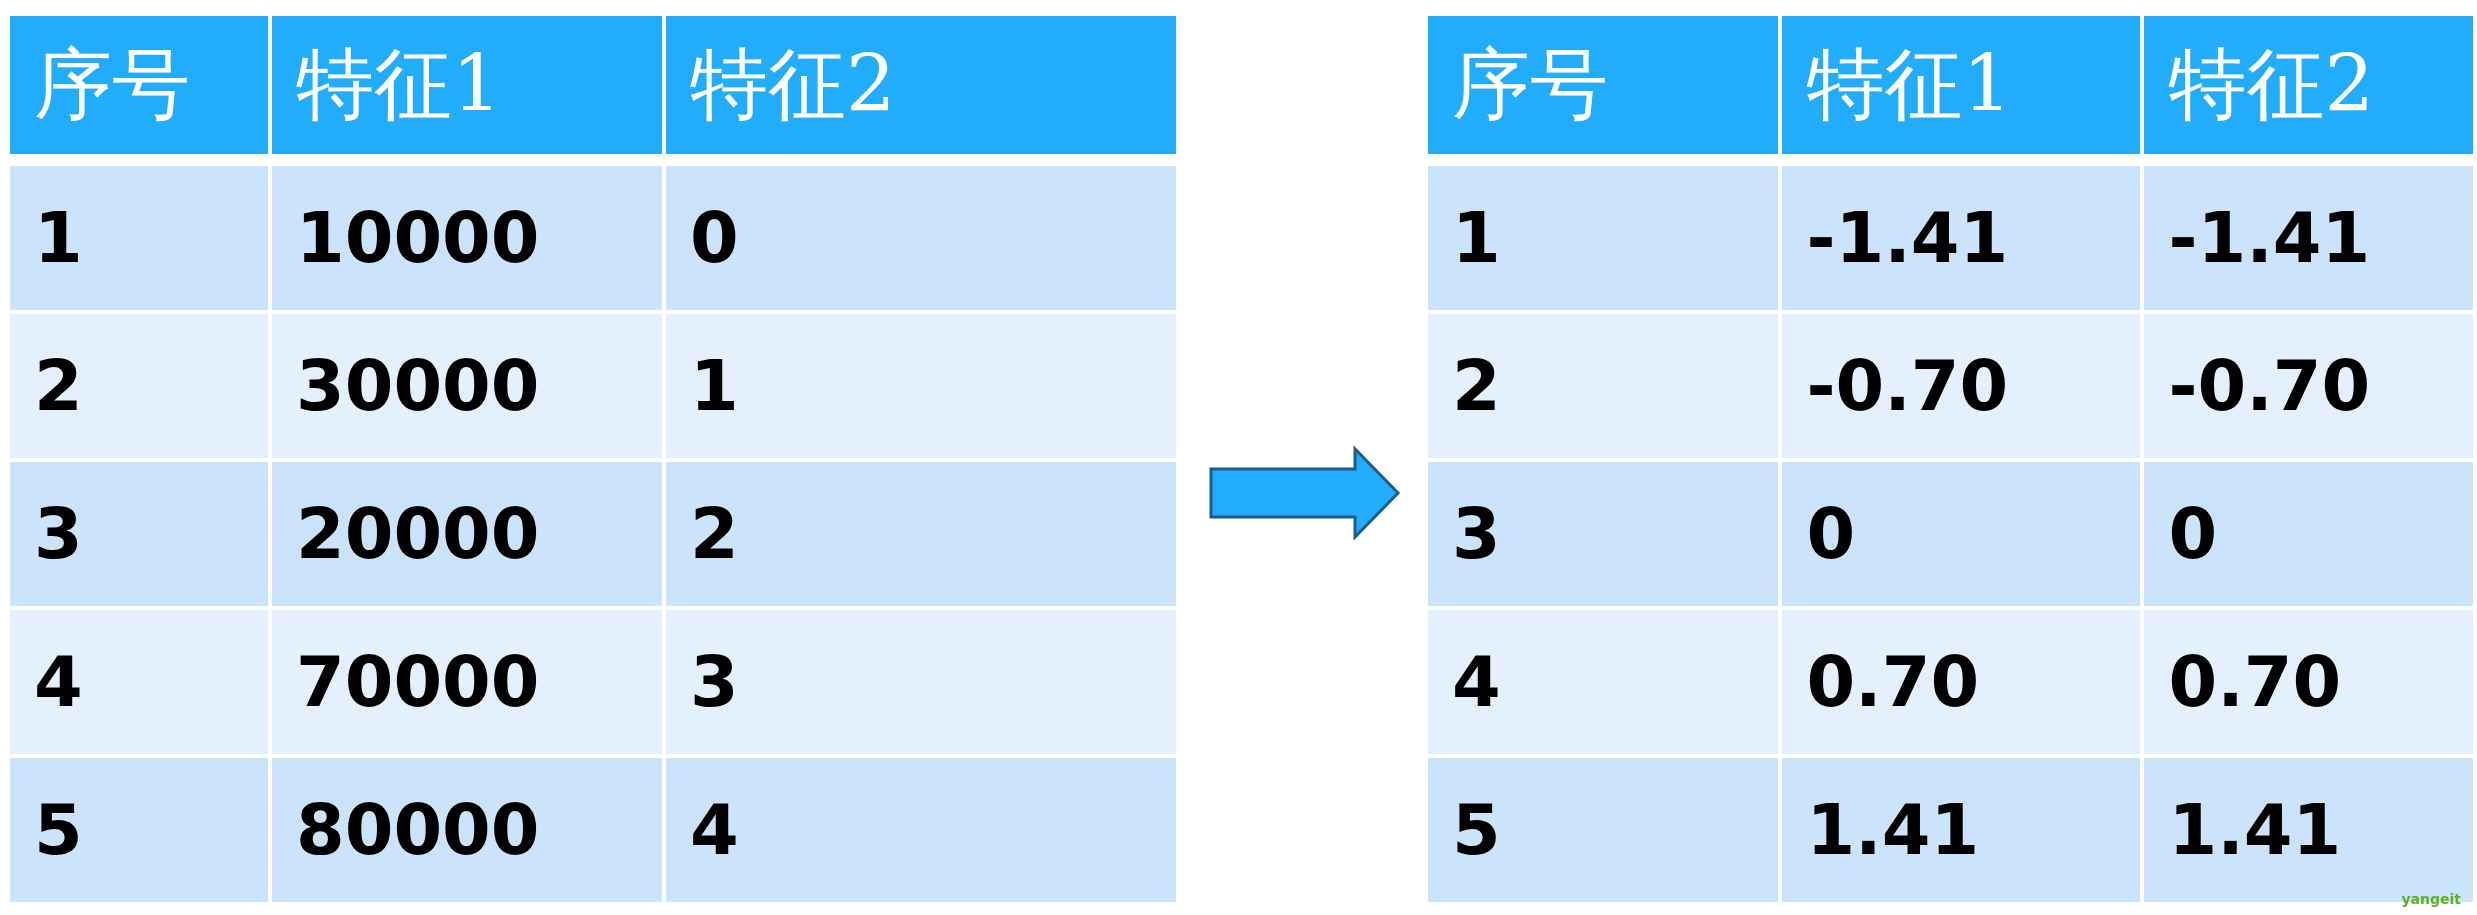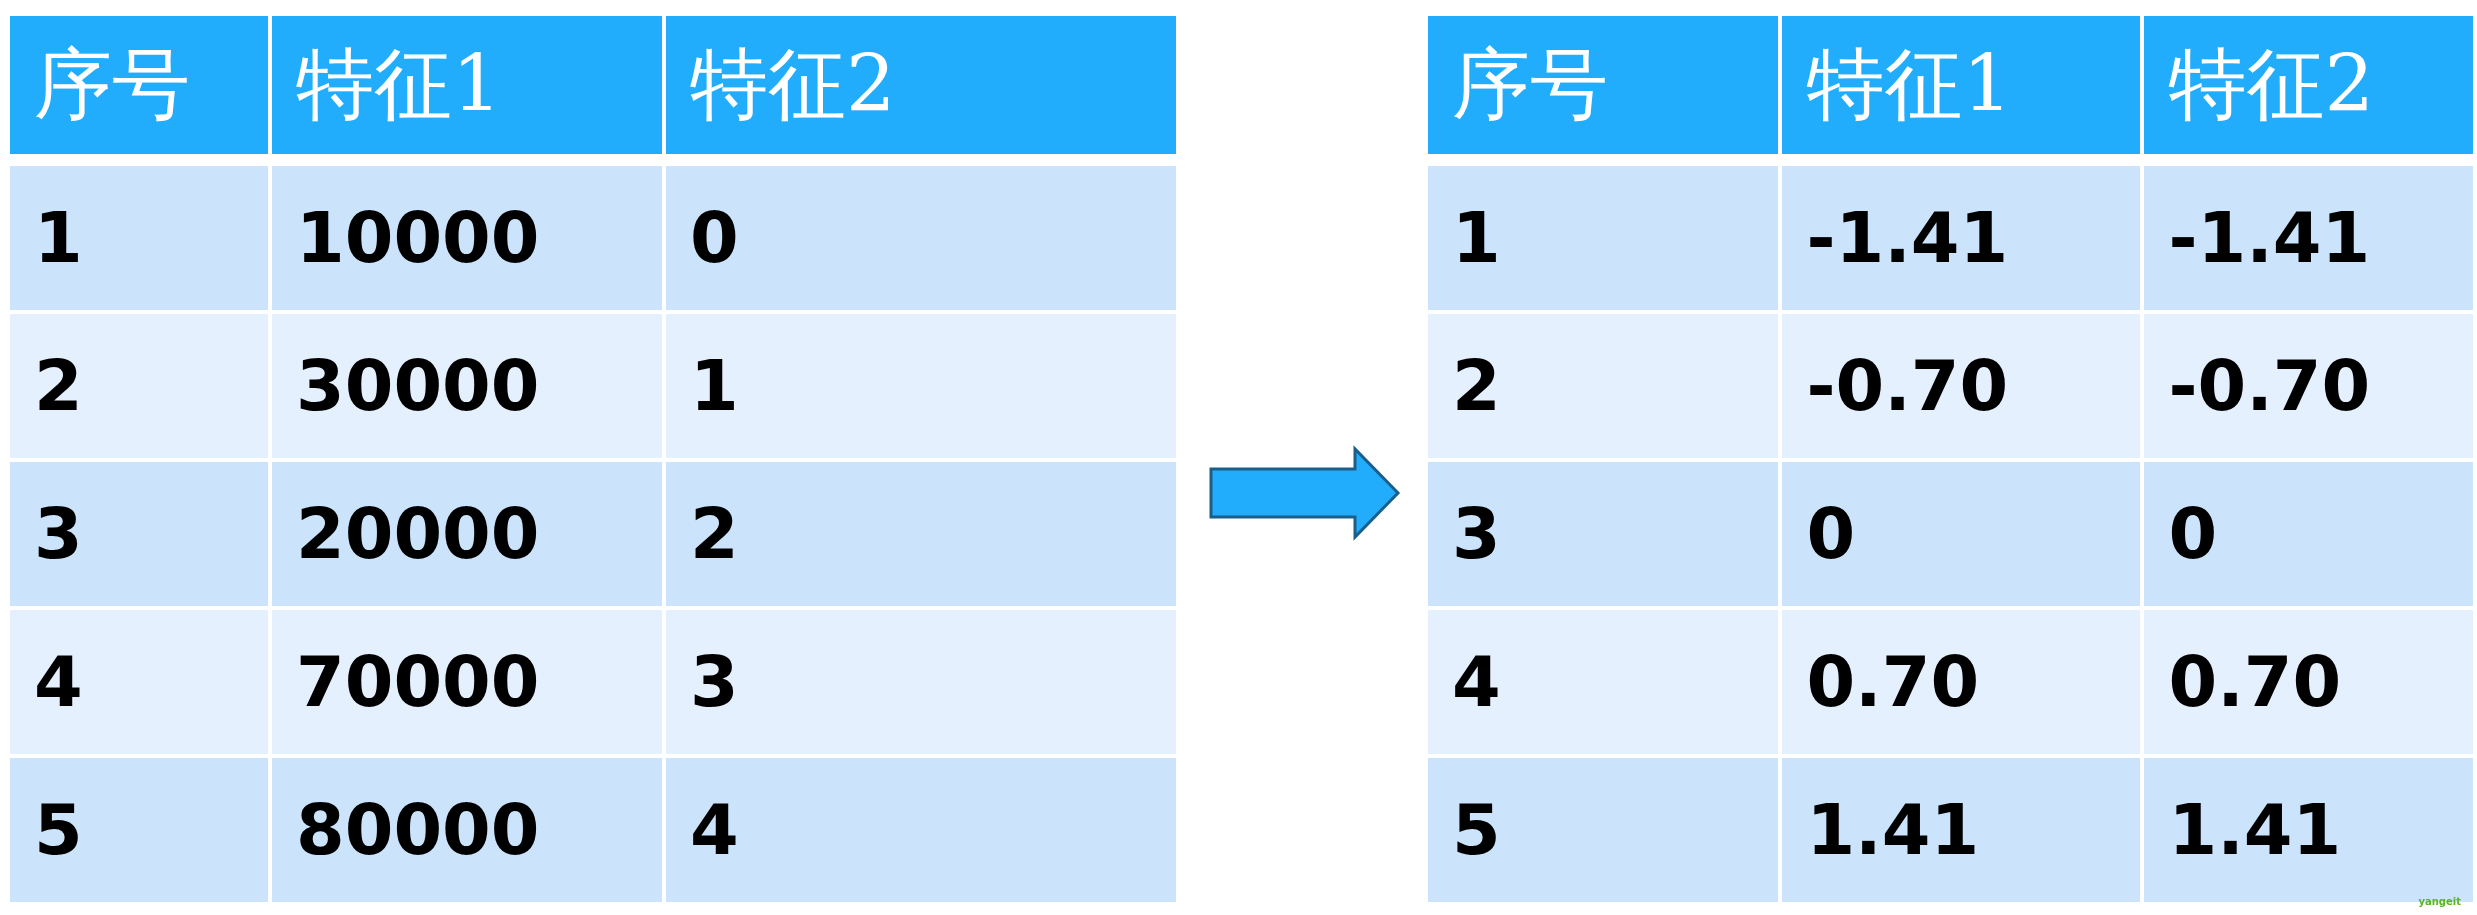--- a/index.html
+++ b/index.html
@@ -17,21 +17,21 @@
     background: #22adfc; color: #ffffff; height: 138px;
     font-size: 78px; font-weight: normal; font-family: "DejaVu Serif", serif;
   }
   .data-table td { height: 144px; color: #000; font-size: 70px; font-weight: bold; }
   .data-table tr.odd td { background: #cbe4fc; }
   .data-table tr.even td { background: #e4f0fd; }
   .data-table tr.head-gap th { border-bottom: 8px solid #fff; }
   #left-table col.c0 { width: 258px; } #left-table col.c1 { width: 390px; } #left-table col.c2 { width: 510px; }
   #right-table col.c0 { width: 354px; } #right-table col.c1 { width: 360px; } #right-table col.c2 { width: 330px; }
   #transform-arrow { position: absolute; left: 1205px; top: 445px; }
-  #watermark { position: absolute; right: 16px; bottom: 8px; color: #5bb51e; font-size: 10px; font-weight: bold; }
+  #watermark { position: absolute; right: 16px; bottom: 8px; color: #5bb51e; font-size: 14px; font-weight: bold; }
 </style>
 </head>
 <body>
 
 <table id="left-table" class="data-table">
   <colgroup>
       <col class="c0">
       <col class="c1">
       <col class="c2">
     </colgroup>

